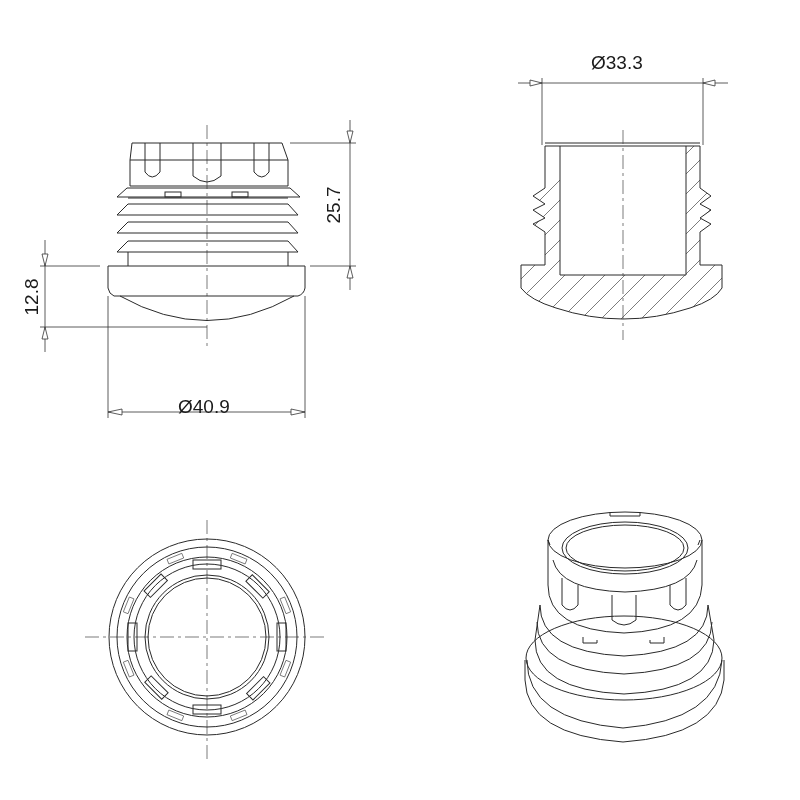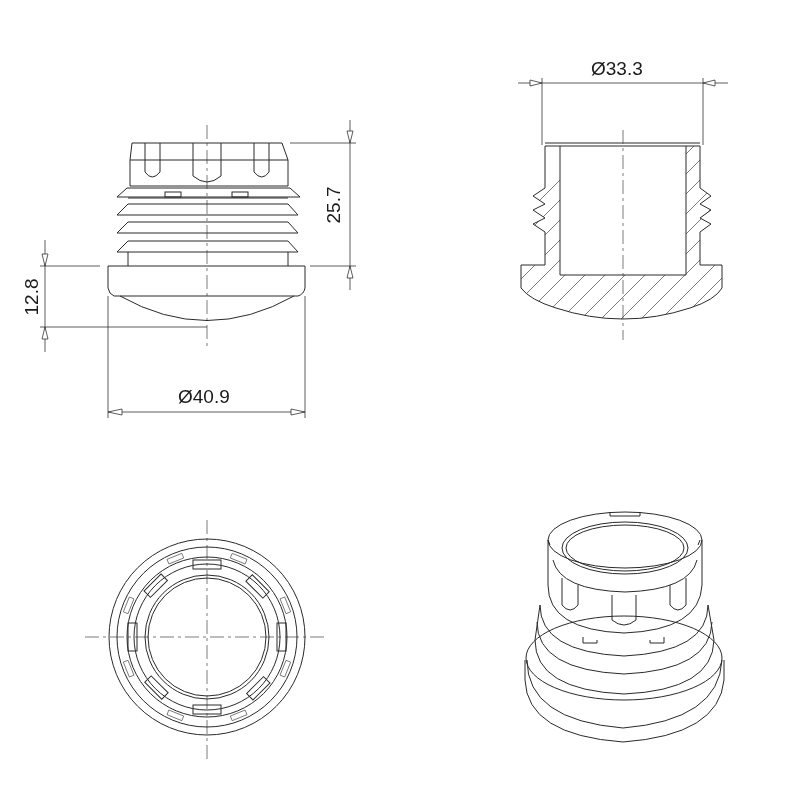--- a/index.html
+++ b/index.html
@@ -158,14 +158,14 @@
     <path class="ln" d="M612,595 L612,620 Q624,630 636,620 L636,595"></path>
     <path class="ln" d="M670,585 L670,605 Q678,615 686,605 L686,578"></path>
 
     <path class="ln" d="M610,512 L610,516 L640,516 L640,512"></path>
     <path class="ln" d="M550,545 L548,540 M700,540 L698,545"></path>
   </g>
 </svg>
 
 <div class="lbl" style="left:316px; top:194px; transform: rotate(-90deg);">25.7</div>
 <div class="lbl" style="left:14px; top:286px; transform: rotate(-90deg);">12.8</div>
-<div class="lbl" style="left:178px; top:386px;">Ø40.9</div>
-<div class="lbl" style="left:591px; top:58px;">Ø33.3</div>
+<div class="lbl" style="left:178px; top:396px;">Ø40.9</div>
+<div class="lbl" style="left:591px; top:52px;">Ø33.3</div>
 
 </body></html>

